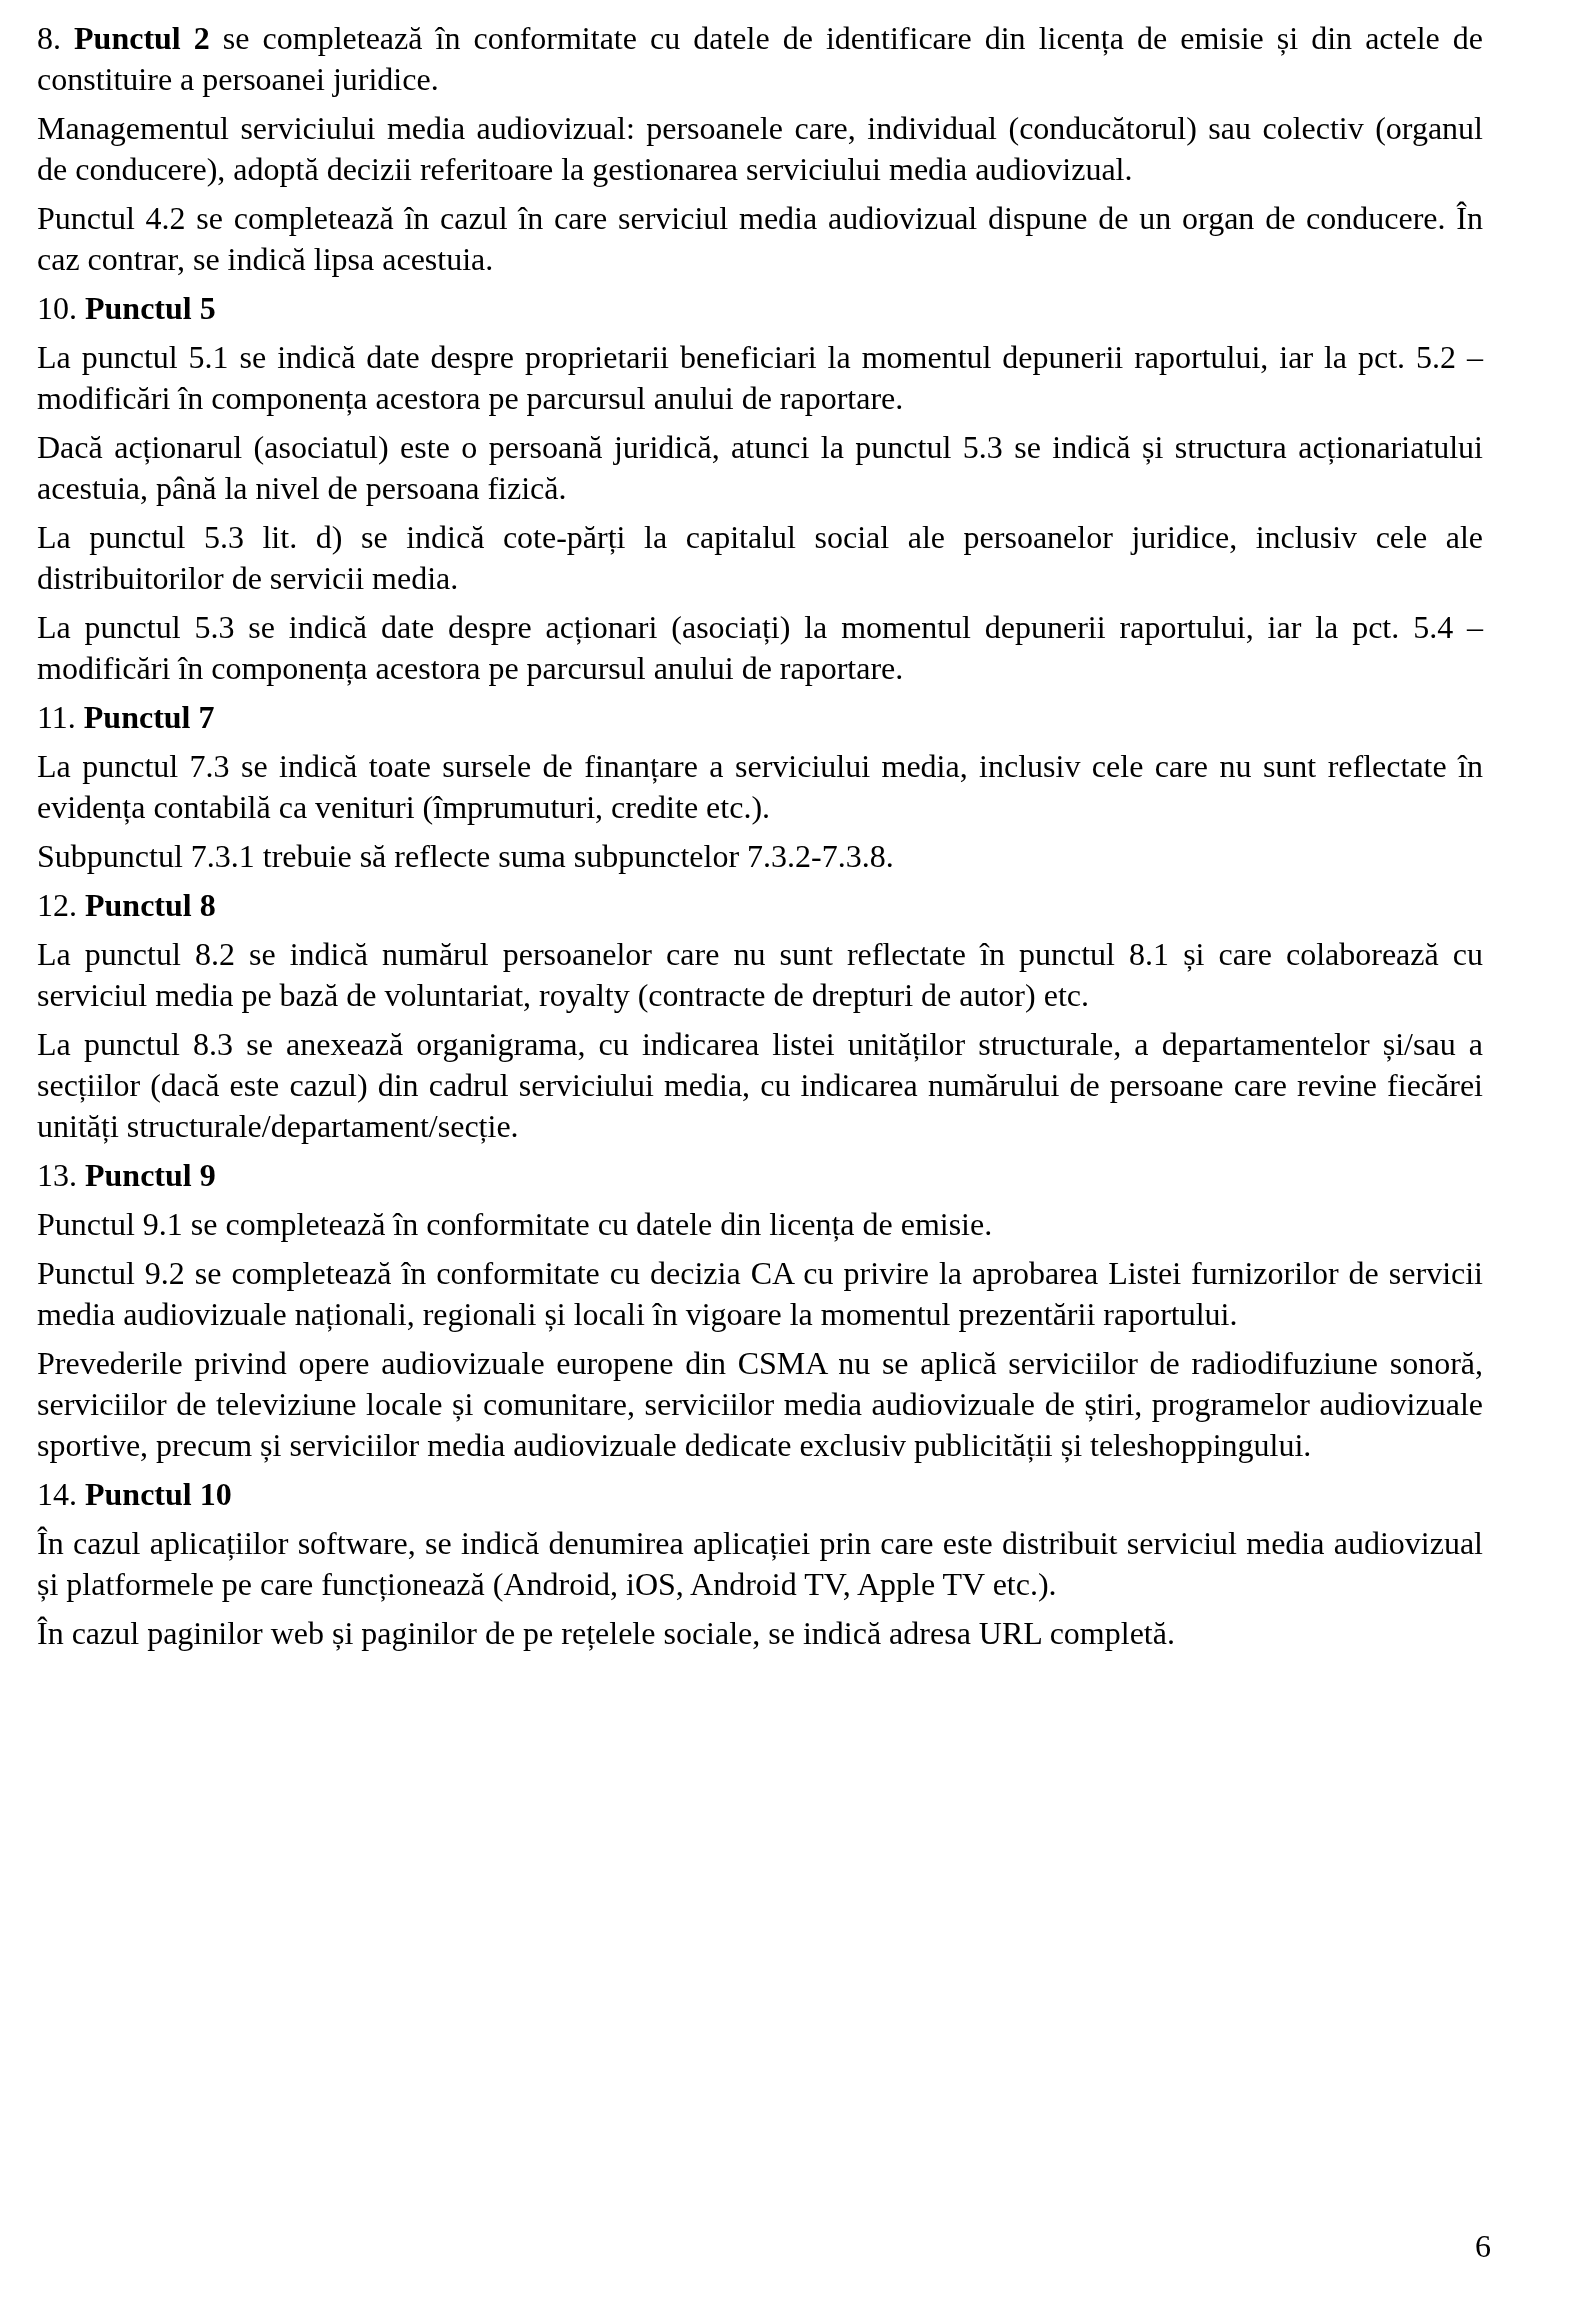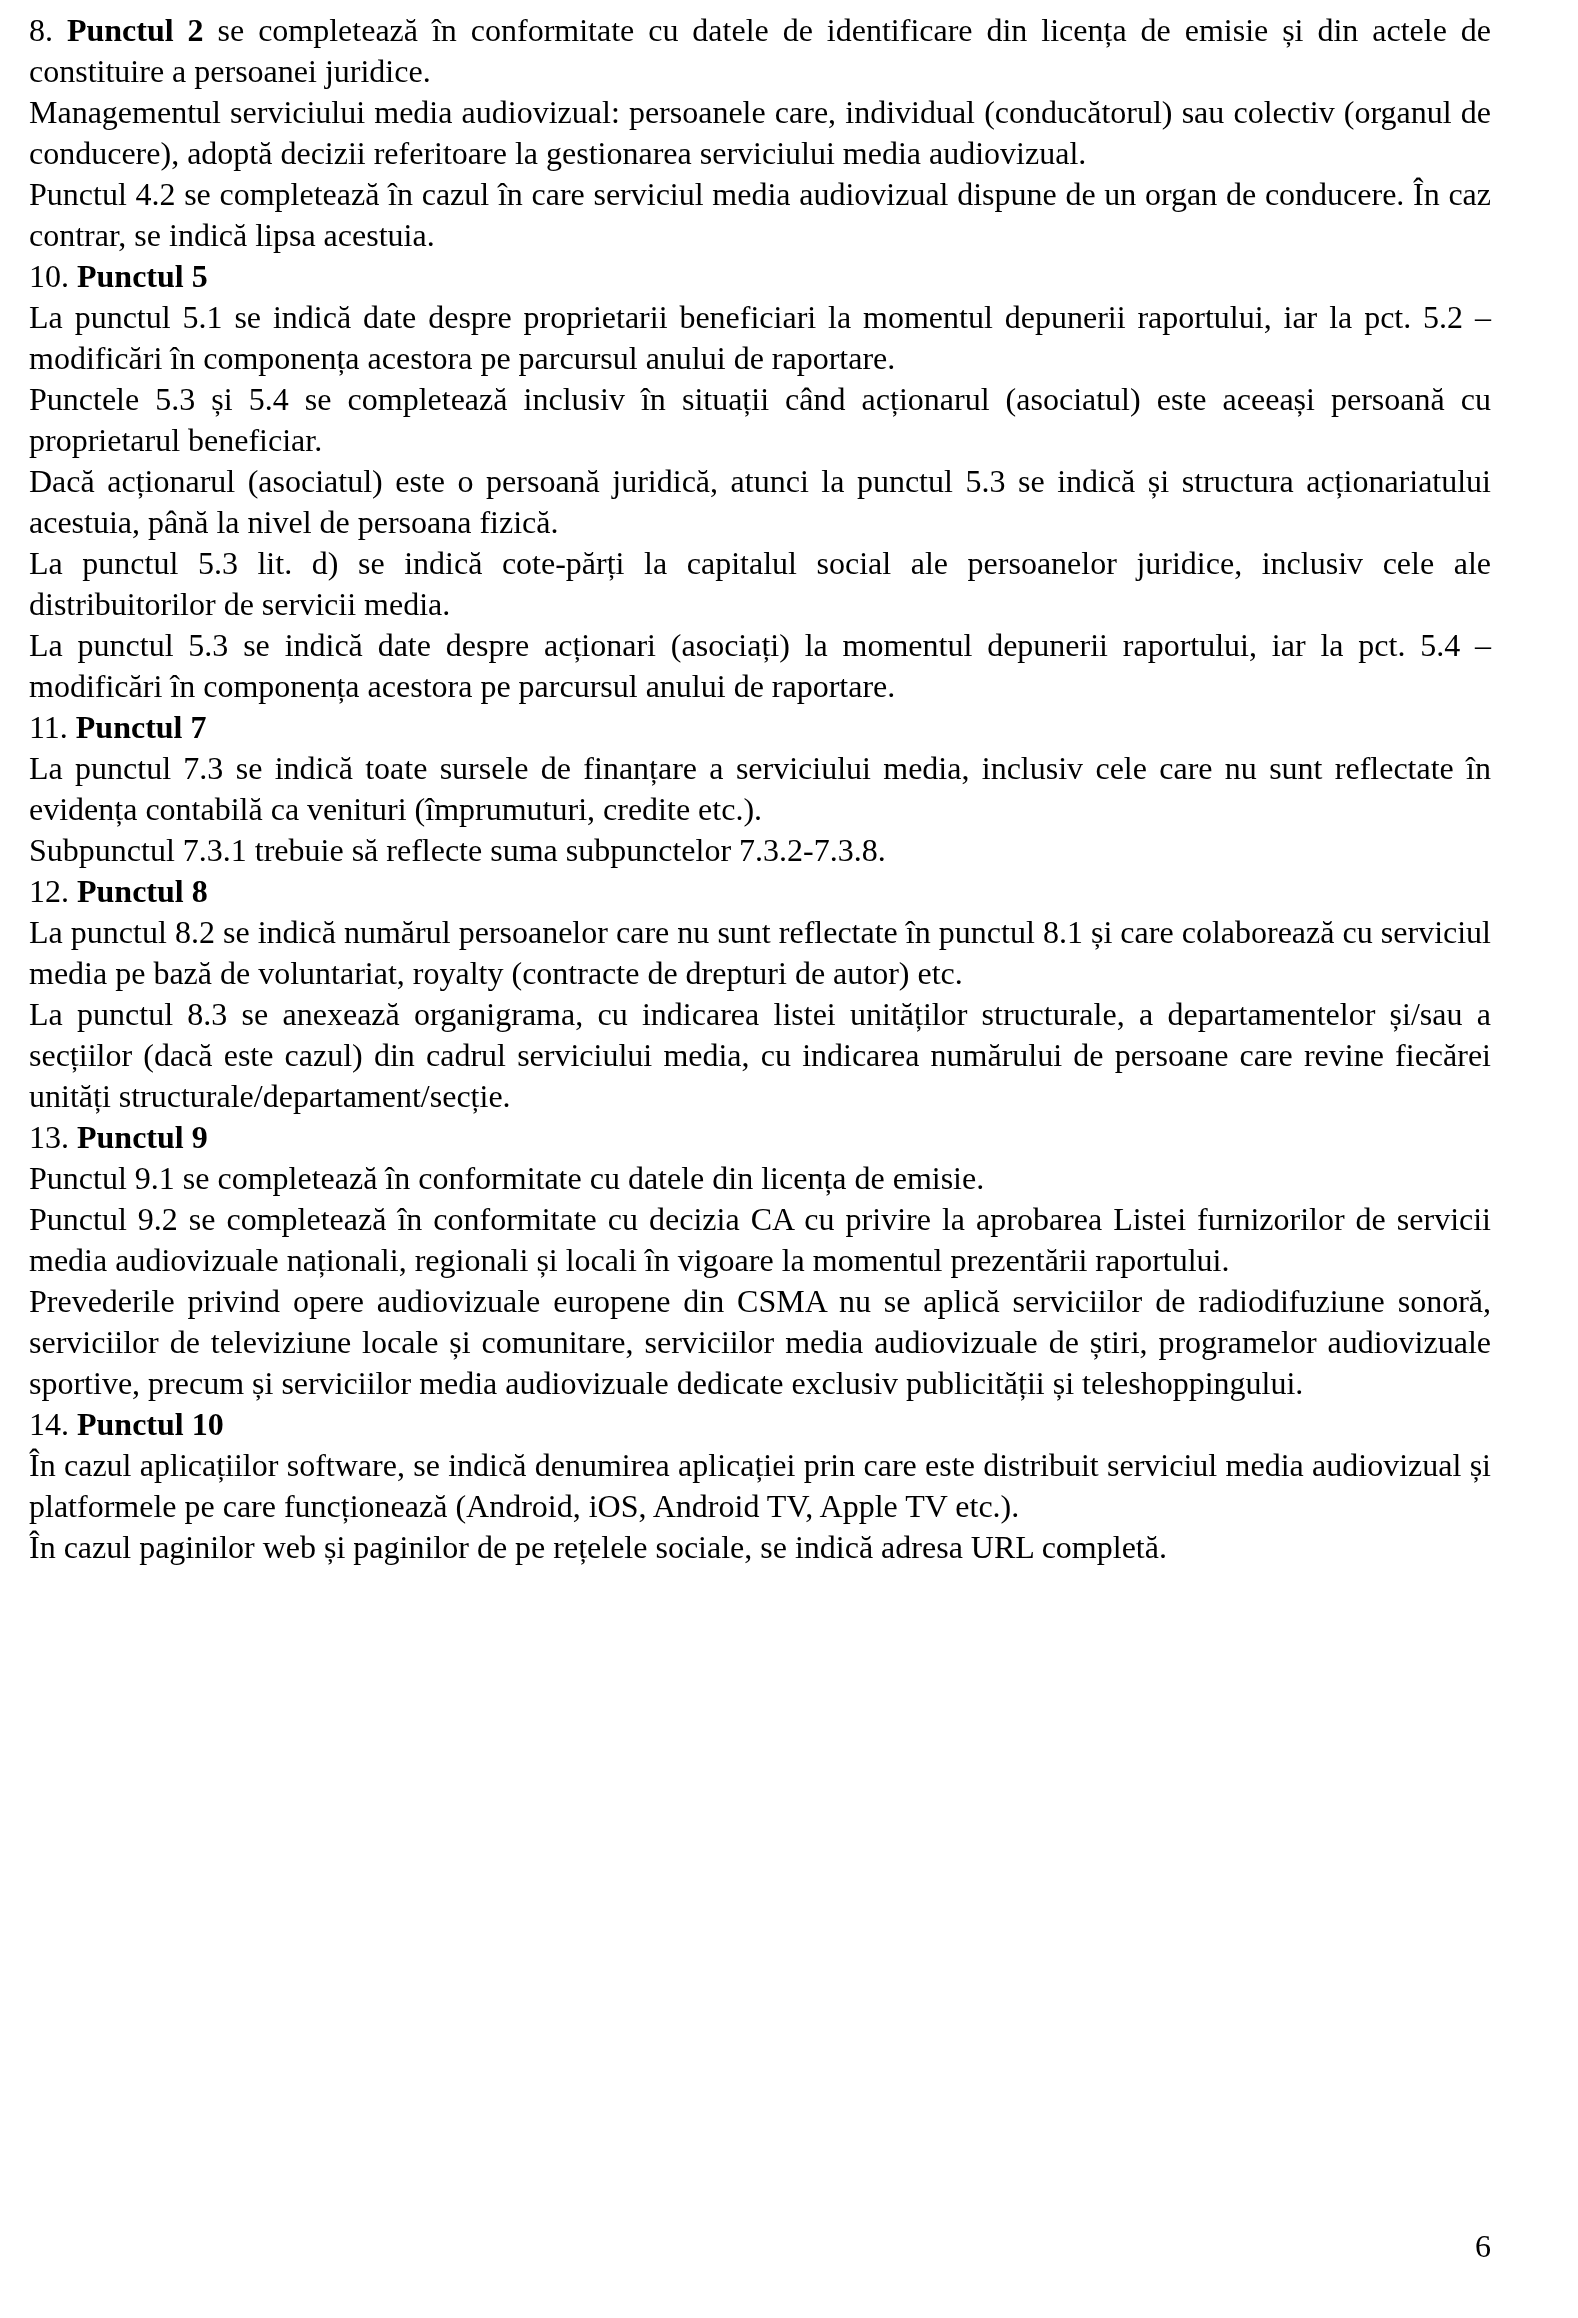--- a/index.html
+++ b/index.html
@@ -22,21 +22,21 @@
     width: 1462px;
     font-family: "Liberation Serif", "DejaVu Serif", serif;
     font-size: 32px;
     line-height: 41px;
     text-align: justify;
     text-justify: inter-word;
     letter-spacing: 0;
     word-spacing: normal;
   }
   .doc-content p {
-    margin: 0;
+    margin: 8px;
     padding: 0;
   }
   .bold {
     font-weight: bold;
   }
   .page-footer {
     position: absolute;
     top: 2226px;
     right: 87px;
     font-family: "Liberation Serif", "DejaVu Serif", serif;
@@ -48,21 +48,20 @@
 </head>
 <body>
 
 <div class="page">
   <div class="doc-content">
       <p><span>8. </span><span class="bold">Punctul 2</span><span> se completează în conformitate cu datele de identificare din licența de emisie și din actele de constituire a persoanei juridice.</span></p>
       <p><span>Managementul serviciului media audiovizual: persoanele care, individual (conducătorul) sau colectiv (organul de conducere), adoptă decizii referitoare la gestionarea serviciului media audiovizual.</span></p>
       <p><span>Punctul 4.2 se completează în cazul în care serviciul media audiovizual dispune de un organ de conducere. În caz contrar, se indică lipsa acestuia.</span></p>
       <p><span>10. </span><span class="bold">Punctul 5</span></p>
       <p><span>La punctul 5.1 se indică date despre proprietarii beneficiari la momentul depunerii raportului, iar la pct. 5.2 – modificări în componența acestora pe parcursul anului de raportare.</span></p>
-      <p><span>Punctele 5.3 și 5.4 se completează inclusiv în situații când acționarul (asociatul) este aceeași persoană cu proprietarul beneficiar.</span></p>
       <p><span>Dacă acționarul (asociatul) este o persoană juridică, atunci la punctul 5.3 se indică și structura acționariatului acestuia, până la nivel de persoana fizică.</span></p>
       <p><span>La punctul 5.3 lit. d) se indică cote-părți la capitalul social ale persoanelor juridice, inclusiv cele ale distribuitorilor de servicii media.</span></p>
       <p><span>La punctul 5.3 se indică date despre acționari (asociați) la momentul depunerii raportului, iar la pct. 5.4 – modificări în componența acestora pe parcursul anului de raportare.</span></p>
       <p><span>11. </span><span class="bold">Punctul 7</span></p>
       <p><span>La punctul 7.3 se indică toate sursele de finanțare a serviciului media, inclusiv cele care nu sunt reflectate în evidența contabilă ca venituri (împrumuturi, credite etc.).</span></p>
       <p><span>Subpunctul 7.3.1 trebuie să reflecte suma subpunctelor 7.3.2-7.3.8.</span></p>
       <p><span>12. </span><span class="bold">Punctul 8</span></p>
       <p><span>La punctul 8.2 se indică numărul persoanelor care nu sunt reflectate în punctul 8.1 și care colaborează cu serviciul media pe bază de voluntariat, royalty (contracte de drepturi de autor) etc.</span></p>
       <p><span>La punctul 8.3 se anexează organigrama, cu indicarea listei unităților structurale, a departamentelor și/sau a secțiilor (dacă este cazul) din cadrul serviciului media, cu indicarea numărului de persoane care revine fiecărei unități structurale/departament/secție.</span></p>
       <p><span>13. </span><span class="bold">Punctul 9</span></p>

